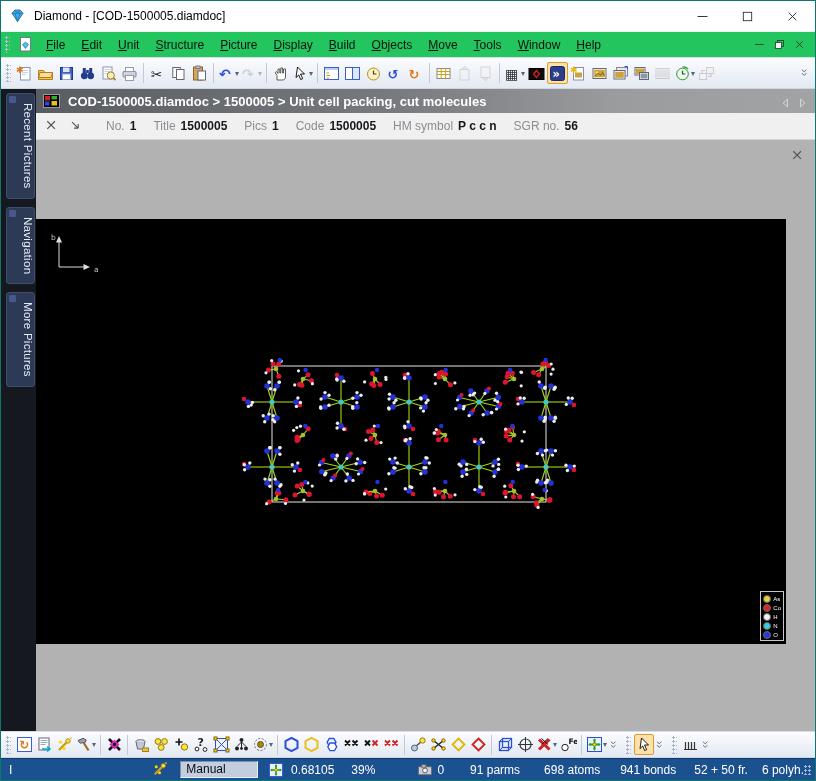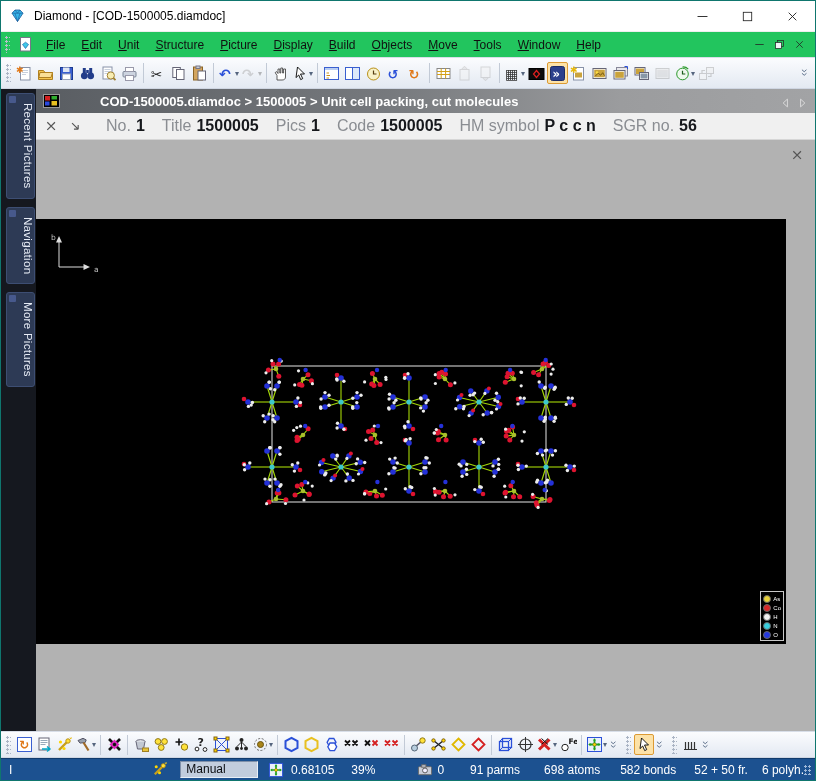--- a/index.html
+++ b/index.html
@@ -42,29 +42,29 @@
   .tb-end{margin-left:auto;margin-right:3px;}
 
   
   .mainrow{flex:1;display:flex;min-height:0;}
   .sidebar{width:35px;flex:0 0 35px;background:#15181f;padding-top:4px;box-sizing:border-box;}
   .side-tab{width:29px;margin:0 0 8px 5px;background:#2d3a55;border:1px solid #3d4e73;border-radius:3px;color:#e6ebf5;font-size:11.5px;writing-mode:vertical-rl;padding:9px 0 9px 0;text-align:left;letter-spacing:.3px;position:relative;box-sizing:border-box;display:flex;justify-content:center;}
   .side-tab::before{content:"";position:absolute;top:2px;left:2px;width:7px;height:7px;background:#47598c;border-radius:1px;}
   .rightcol{flex:1;display:flex;flex-direction:column;min-width:0;}
 
   
-  .breadcrumb{height:24px;flex:0 0 24px;display:flex;align-items:center;background:linear-gradient(90deg,#595d62,#76797d 45%,#9b9c9e 75%,#a2a3a5);color:#fff;gap:32px;}
+  .breadcrumb{height:24px;flex:0 0 24px;display:flex;align-items:center;background:linear-gradient(90deg,#595d62,#76797d 45%,#9b9c9e 75%,#a2a3a5);color:#fff;}
   .bc-icon{width:17px;height:14px;margin-left:7px;}
   .bc-text{font-size:13px;font-weight:bold;margin-left:8px;white-space:nowrap;flex:1;}
   .bc-nav{display:flex;align-items:center;margin-right:6px;}
   .bc-arrow{width:13px;height:13px;margin-left:3px;}
   .bc-arrow svg{width:12px;height:12px;}
 
   
-  .infobar{height:26px;flex:0 0 26px;background:#f0f0f0;border-bottom:1px solid #d6d6d6;display:flex;align-items:center;font-size:16px;white-space:nowrap;}
+  .infobar{height:26px;flex:0 0 26px;background:#f0f0f0;border-bottom:1px solid #d6d6d6;display:flex;align-items:center;font-size:12px;white-space:nowrap;}
   .ib-icon{width:15px;height:15px;margin-left:9px;}
   .ib-icon svg{width:13px;height:13px;}
   .ib-fields{display:flex;align-items:center;margin-left:22px;}
   .ib-field{margin-right:17px;}
   .ib-label{color:#8a8d92;margin-right:5px;}
   .ib-value{color:#16181c;font-weight:600;}
 
   
   .content{flex:1;position:relative;background:#b2b2b2;overflow:hidden;min-height:0;}
   .content-close{position:absolute;top:8px;right:11px;width:13px;height:13px;z-index:5;}
@@ -1280,19 +1280,19 @@
     <span class="sb-cam">
         <svg width="17" height="17" viewBox="0 0 17 17">
           <rect x="1.5" y="5" width="14" height="8.5" rx="1" fill="#c9ced8" stroke="#666"></rect>
           <rect x="5" y="3" width="4.5" height="2.5" fill="#c9ced8" stroke="#666"></rect>
           <circle cx="8.5" cy="9" r="2.6" fill="#eef" stroke="#555"></circle>
         </svg>
       </span>
     <span class="sb-n0">0</span>
     <span class="sb-parms">91 parms</span>
     <span class="sb-atoms">698 atoms</span>
-    <span class="sb-bonds">582 bonds</span>
+    <span class="sb-bonds">941 bonds</span>
     <span class="sb-fr">52 + 50 fr.</span>
     <span class="sb-poly">6 polyh.</span>
     <span class="sb-grip"></span>
   </div>
 
 </div>
 
 </body></html>

